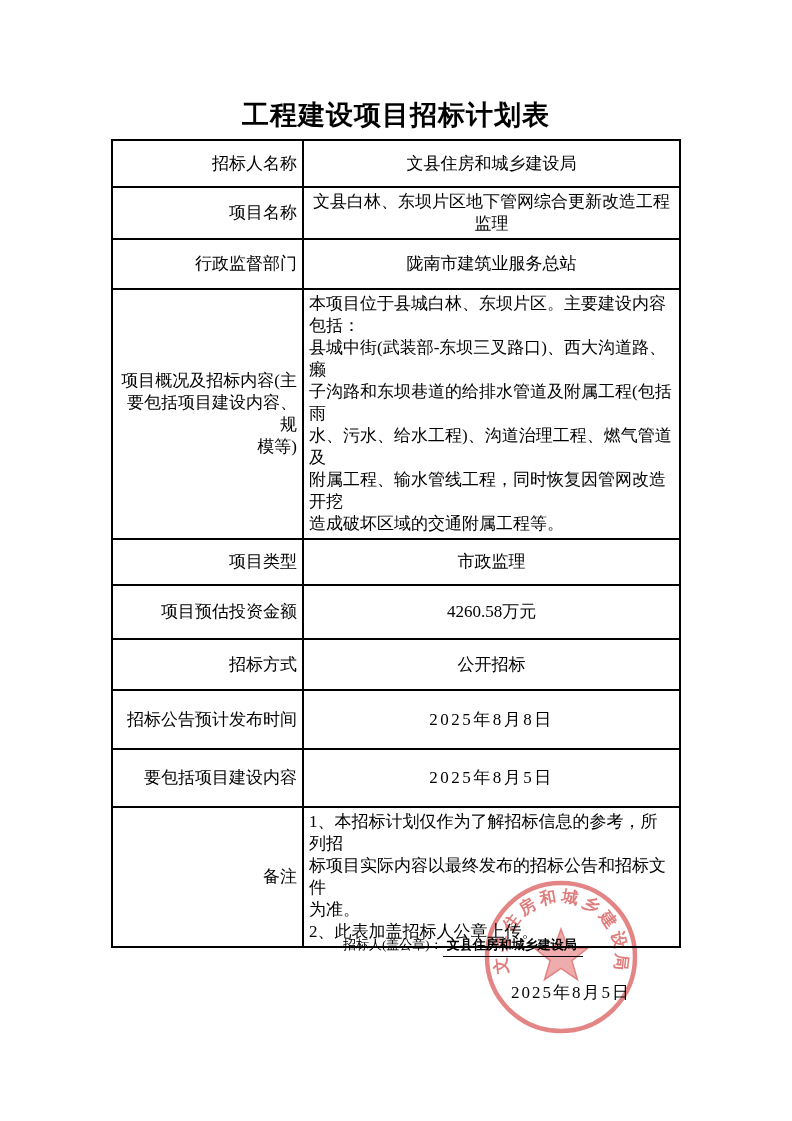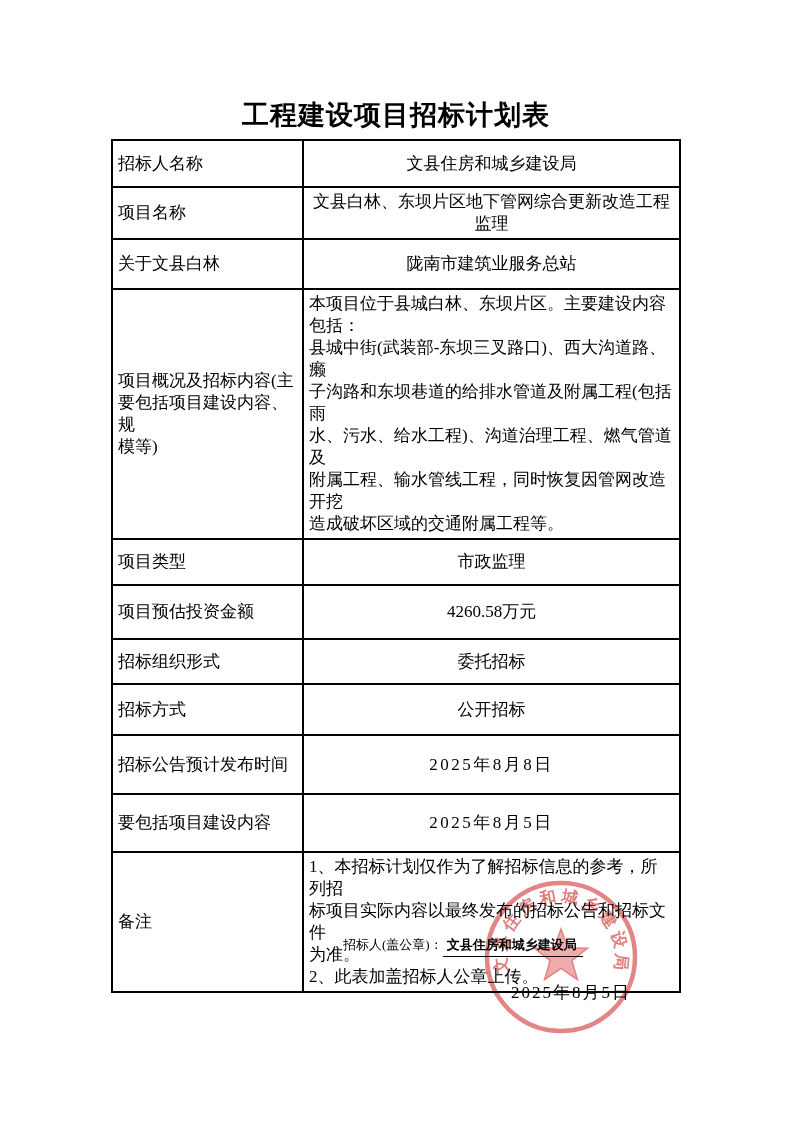--- a/index.html
+++ b/index.html
@@ -30,21 +30,21 @@
     border:2px solid #000;
     font-size:17px;
     line-height:22px;
     vertical-align:middle;
     padding:3px 5px;
     word-break:break-all;
   }
   col.c1{width:191px;}
   col.c2{width:377px;}
   td.lbl{
-    text-align:left;
+    text-align:right;
     white-space:pre-line;
   }
   td.val-center{
     text-align:center;
     white-space:pre-line;
   }
   td.val-left{
     text-align:left;
     white-space:pre-line;
     line-height:22.5px;
@@ -92,45 +92,41 @@
     <tbody>
       <tr style="height:47px">
         <td class="lbl">招标人名称</td>
         <td class="val-center">文县住房和城乡建设局</td>
       </tr>
       <tr style="height:50px">
         <td class="lbl">项目名称</td>
         <td class="val-center">文县白林、东坝片区地下管网综合更新改造工程监理</td>
       </tr>
       <tr style="height:50px">
-        <td class="lbl">关于文县白林</td>
+        <td class="lbl">行政监督部门</td>
         <td class="val-center">陇南市建筑业服务总站</td>
       </tr>
       <tr style="height:135px">
         <td class="lbl">项目概况及招标内容(主
 要包括项目建设内容、规
 模等)</td>
         <td class="val-left">本项目位于县城白林、东坝片区。主要建设内容包括：
 县城中街(武装部-东坝三叉路口)、西大沟道路、癞
 子沟路和东坝巷道的给排水管道及附属工程(包括雨
 水、污水、给水工程)、沟道治理工程、燃气管道及
 附属工程、输水管线工程，同时恢复因管网改造开挖
 造成破坏区域的交通附属工程等。</td>
       </tr>
       <tr style="height:46px">
         <td class="lbl">项目类型</td>
         <td class="val-center">市政监理</td>
       </tr>
       <tr style="height:54px">
         <td class="lbl">项目预估投资金额</td>
         <td class="val-center">4260.58万元</td>
-      </tr>
-      <tr style="height:45px">
-        <td class="lbl">招标组织形式</td>
-        <td class="val-center">委托招标</td>
       </tr>
       <tr style="height:51px">
         <td class="lbl">招标方式</td>
         <td class="val-center">公开招标</td>
       </tr>
       <tr style="height:59px">
         <td class="lbl">招标公告预计发布时间</td>
         <td class="val-center spaced">2025年8月8日</td>
       </tr>
       <tr style="height:58px">

